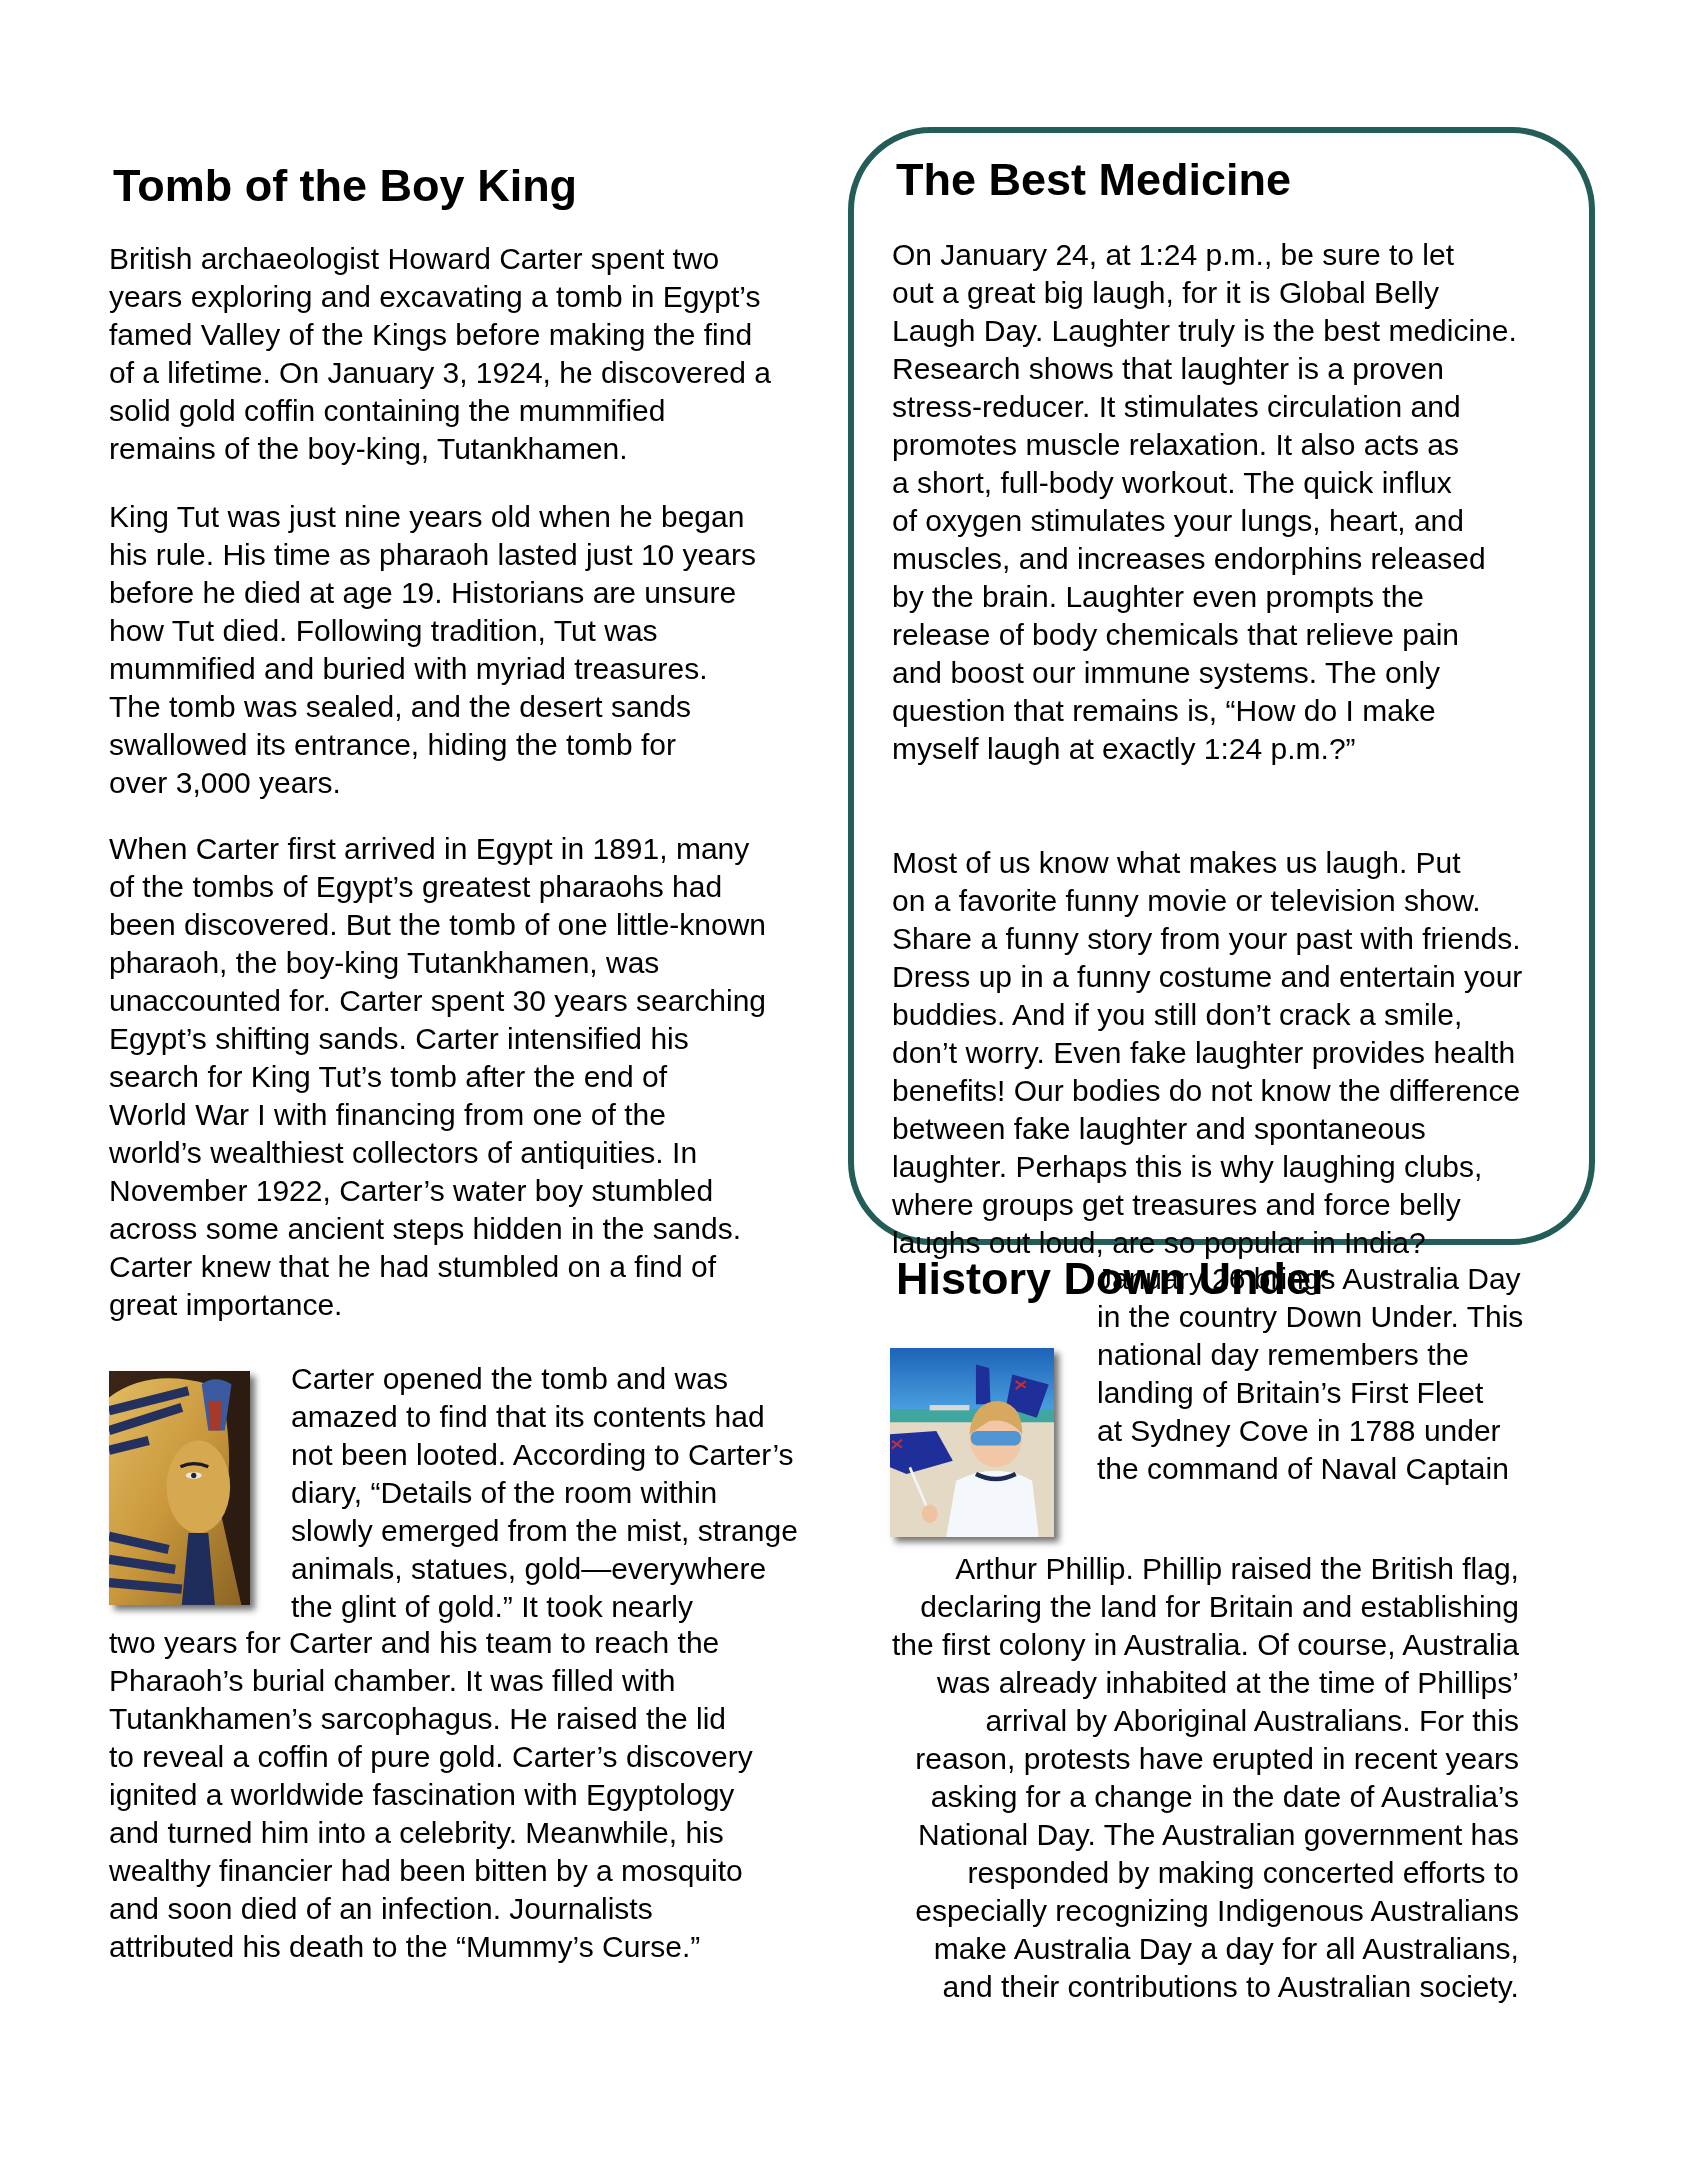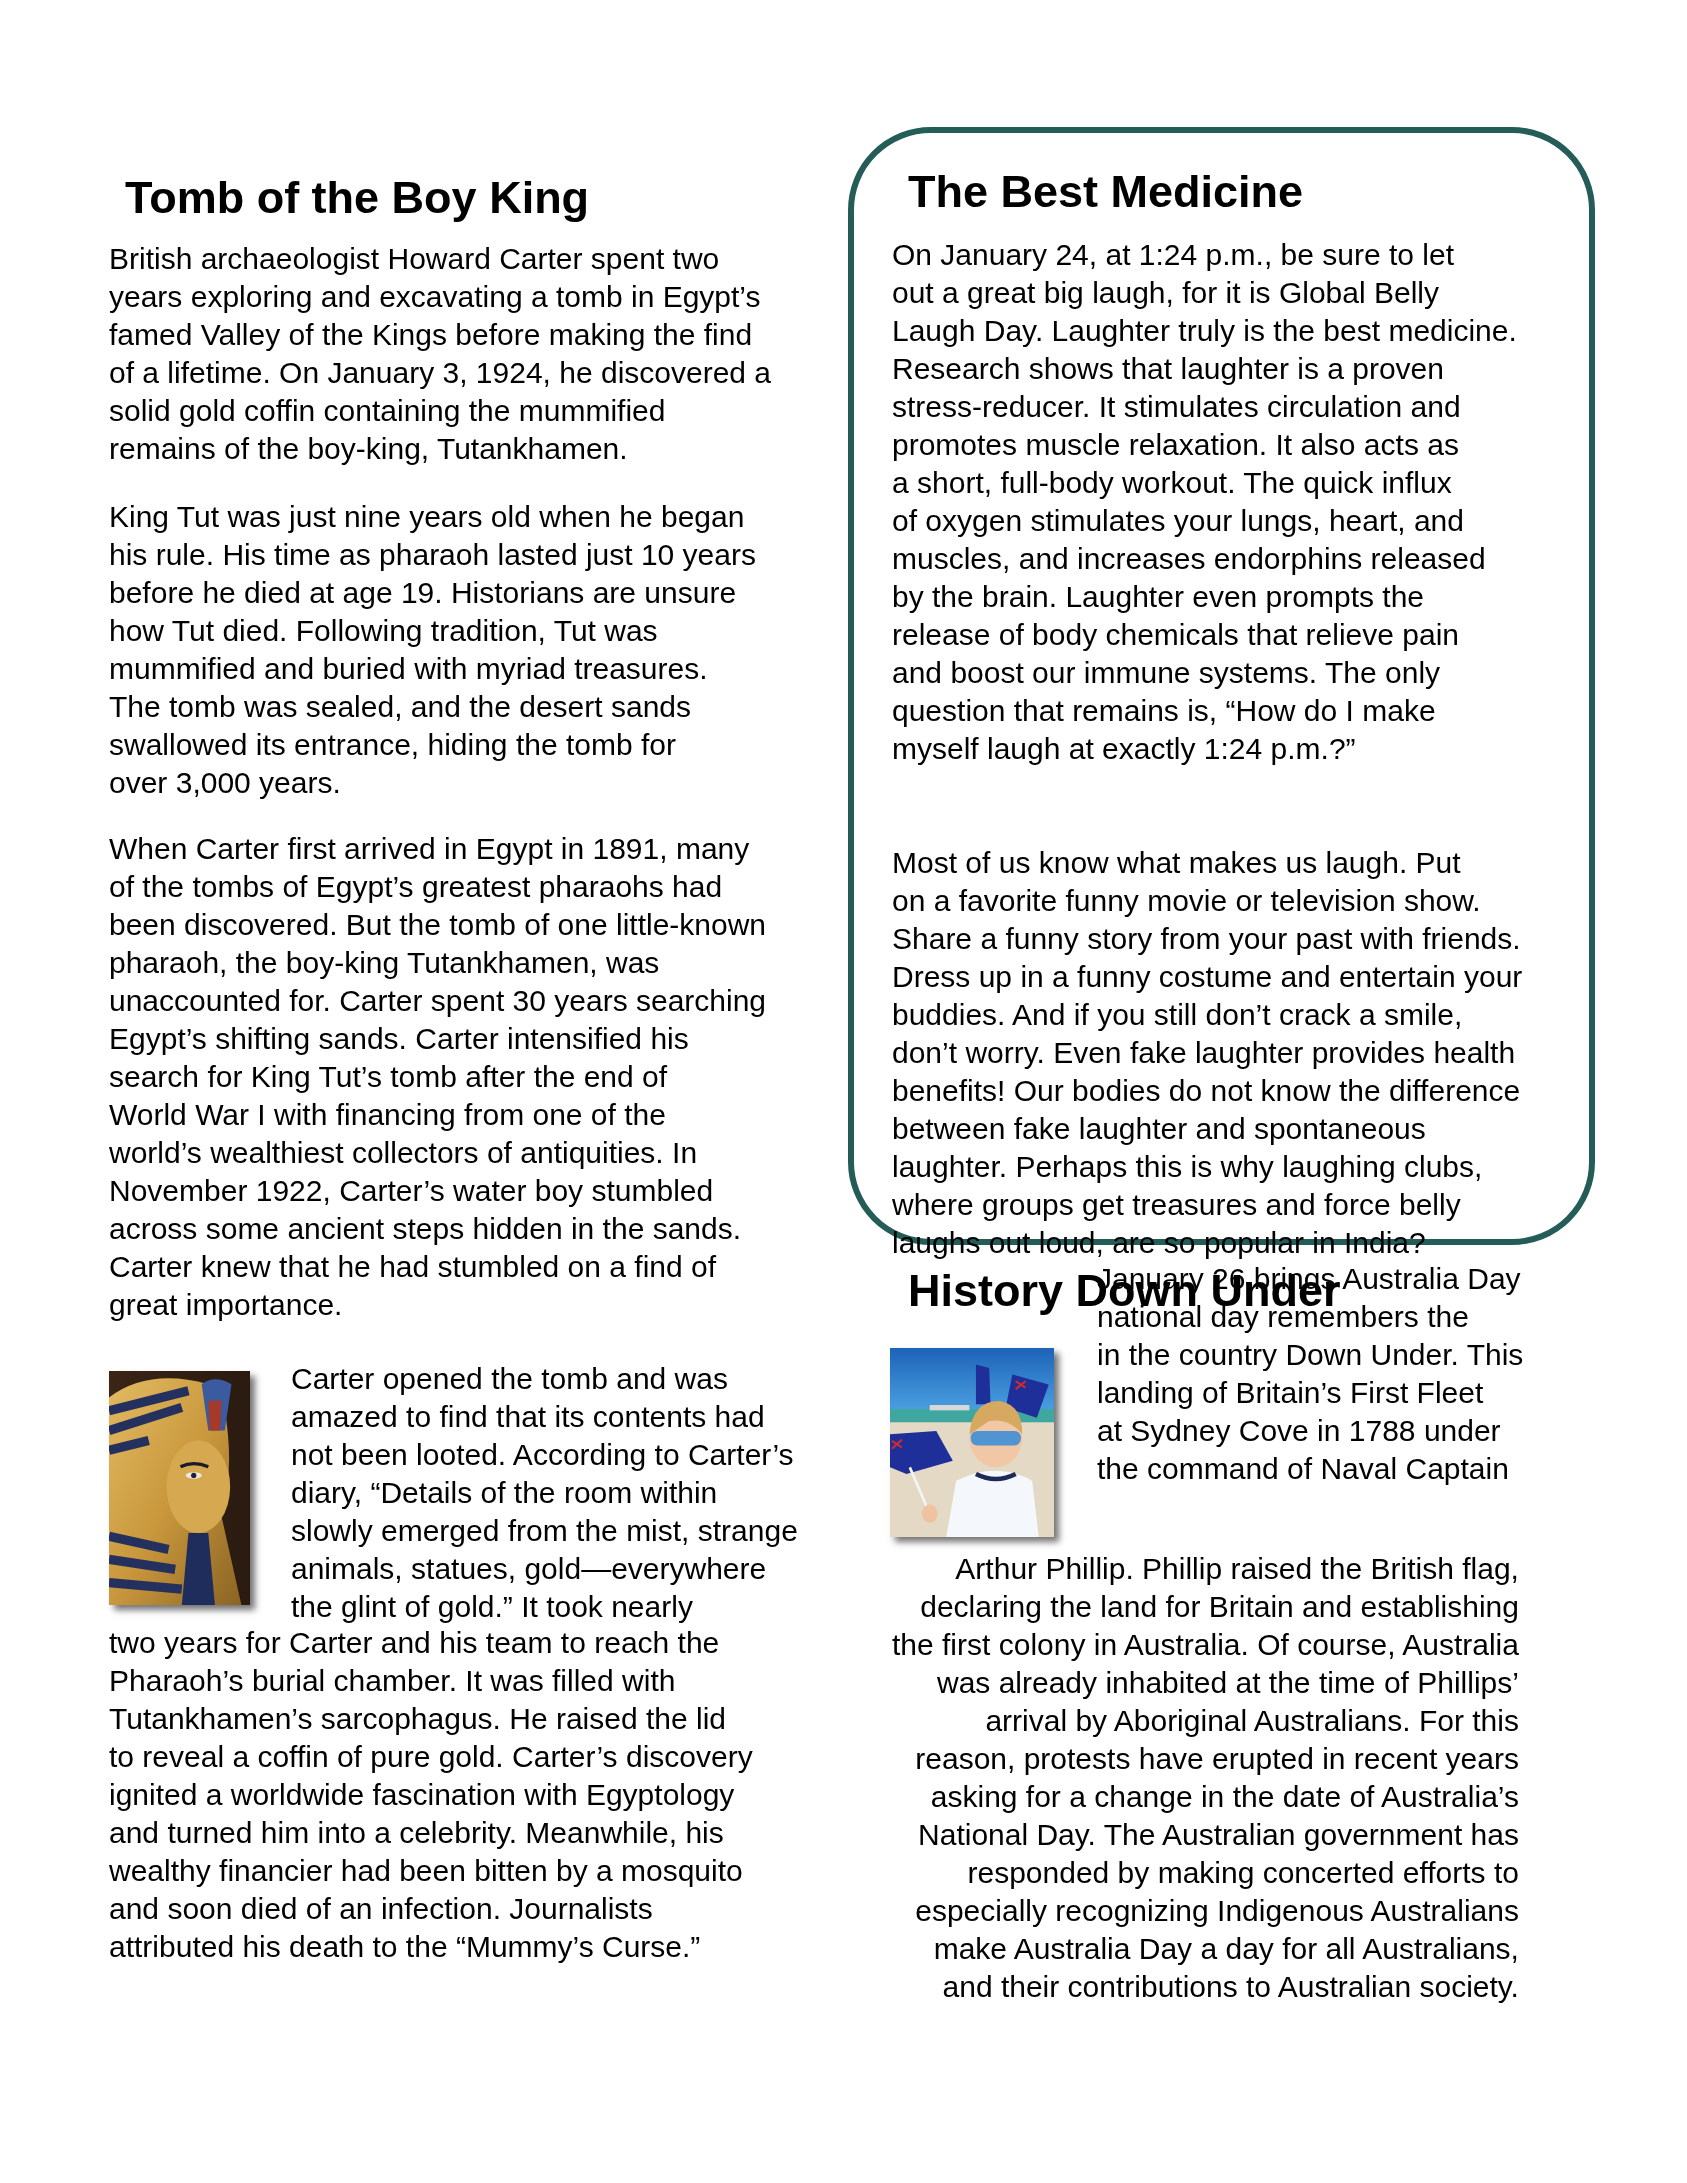--- a/index.html
+++ b/index.html
@@ -1,18 +1,18 @@
 <!DOCTYPE html>
 <html style="font-size:10.6px"><head>
 <meta charset="utf-8">
 <style>
   html, body { margin: 0; padding: 0; background: #ffffff; }
   body { width: 1687px; height: 2183px; position: relative; overflow: hidden;
          font-family: "Liberation Sans", "DejaVu Sans", sans-serif; color: #000; }
-  .h { position: absolute; font-weight: bold; font-size: 45px; line-height: 45px; white-space: nowrap; margin: 16px; }
+  .h { position: absolute; font-weight: bold; font-size: 45px; line-height: 45px; white-space: nowrap; margin: 4px; }
   .para { position: absolute; font-size: 30px; line-height: 38px; margin: 0; }
   .para .ln { display: block; white-space: nowrap; height: 38px; }
   .box { position: absolute; left: 848px; top: 127px; width: 735px; height: 1106px;
          border: 6.6px solid #245c58; border-radius: 83px; box-sizing: content-box; }
   .photo { position: absolute; box-shadow: 5.3px 5.3px 6.6px rgba(0,0,0,0.55); overflow: hidden; }
   .photo svg { display: block; width: 100%; height: 100%; }
 </style>
 </head>
 <body>
 
@@ -162,22 +162,22 @@
     <path d="M120 130 Q125 80 165 80 Q200 85 200 130 Q180 105 150 110 Z" fill="#d7a860"></path>
     <rect x="122" y="125" width="76" height="22" rx="10" fill="#3e8ed6" opacity="0.9"></rect>
     <path d="M85 285 L100 200 Q160 170 215 200 L225 285 Z" fill="#f4f7fb"></path>
     <path d="M130 190 Q160 205 190 190" stroke="#1d2a55" stroke-width="7" fill="none"></path>
     <ellipse cx="60" cy="250" rx="12" ry="14" fill="#efc3a0"></ellipse>
   </svg>
 </div>
 
 <div class="para" style="left:1097px; top:1260px;">
   <span class="ln">January 26 brings Australia Day</span>
+  <span class="ln">in the country Down Under. This</span>
   <span class="ln">national day remembers the</span>
-  <span class="ln">in the country Down Under. This</span>
   <span class="ln">landing of Britain’s First Fleet</span>
   <span class="ln">at Sydney Cove in 1788 under</span>
   <span class="ln">the command of Naval Captain</span>
 </div>
 <div class="para" style="left:892px; top:1550px;text-align:right;">
   <span class="ln">Arthur Phillip. Phillip raised the British flag,</span>
   <span class="ln">declaring the land for Britain and establishing</span>
   <span class="ln">the first colony in Australia. Of course, Australia</span>
   <span class="ln">was already inhabited at the time of Phillips’</span>
   <span class="ln">arrival by Aboriginal Australians. For this</span>

